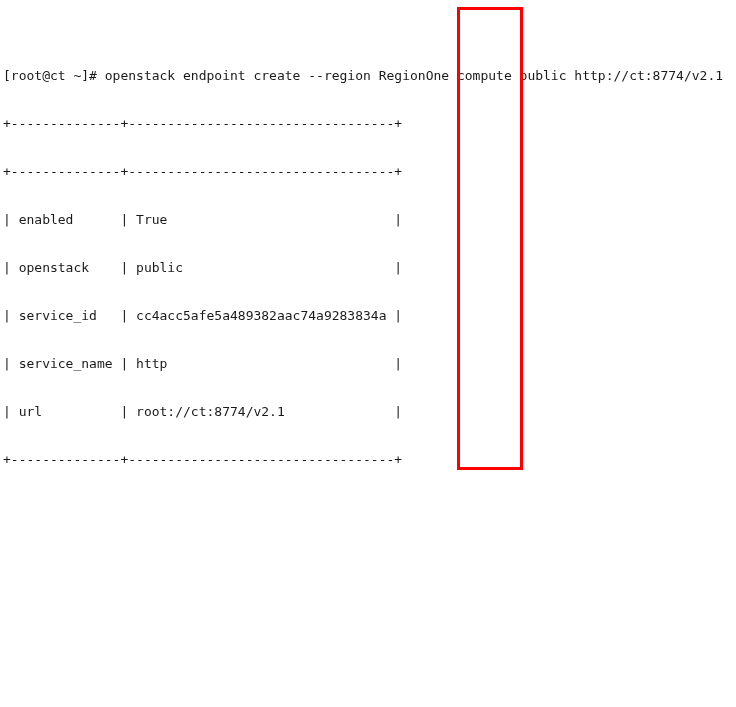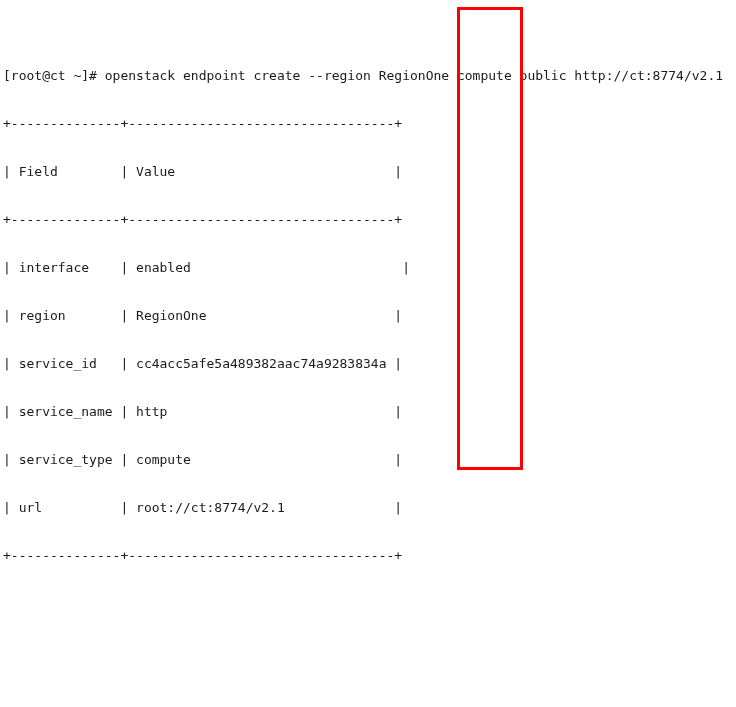--- a/index.html
+++ b/index.html
@@ -48,27 +48,25 @@
 </head>
 <body>
 
 <div id="screen">
 
   <div id="terminal">
 
     
     <div class="line">[root@ct ~]# openstack endpoint create --region RegionOne compute public http://ct:8774/v2.1</div>
     <div class="line">+--------------+----------------------------------+</div>
-    <div class="line">| Field        | Value                            |</div>
     <div class="line">+--------------+----------------------------------+</div>
-    <div class="line">| interface    | enabled                           |</div>
-    <div class="line">| region       | RegionOne                        |</div>
+    <div class="line">| enabled      | True                             |</div>
+    <div class="line">| openstack    | public                           |</div>
     <div class="line">| service_id   | cc4acc5afe5a489382aac74a9283834a |</div>
     <div class="line">| service_name | http                             |</div>
-    <div class="line">| service_type | compute                          |</div>
     <div class="line">| url          | root://ct:8774/v2.1              |</div>
     <div class="line">+--------------+----------------------------------+</div>
 
     
     
     
     
     
     
     

